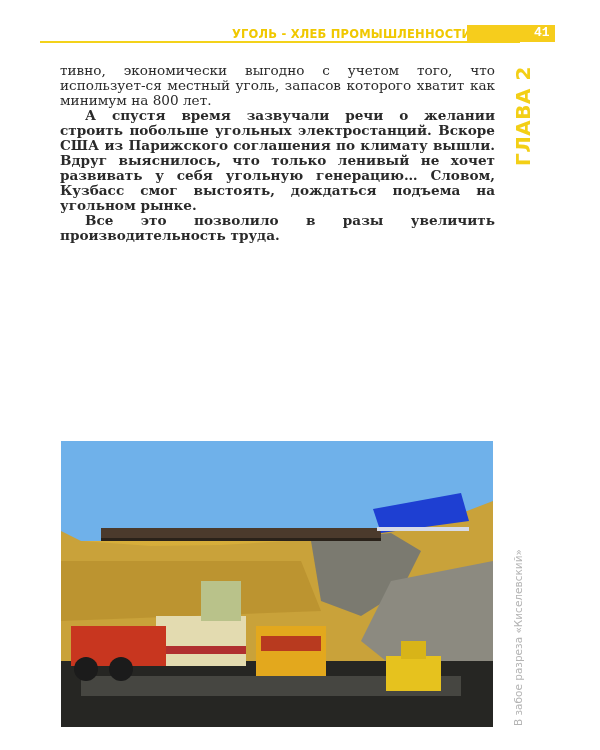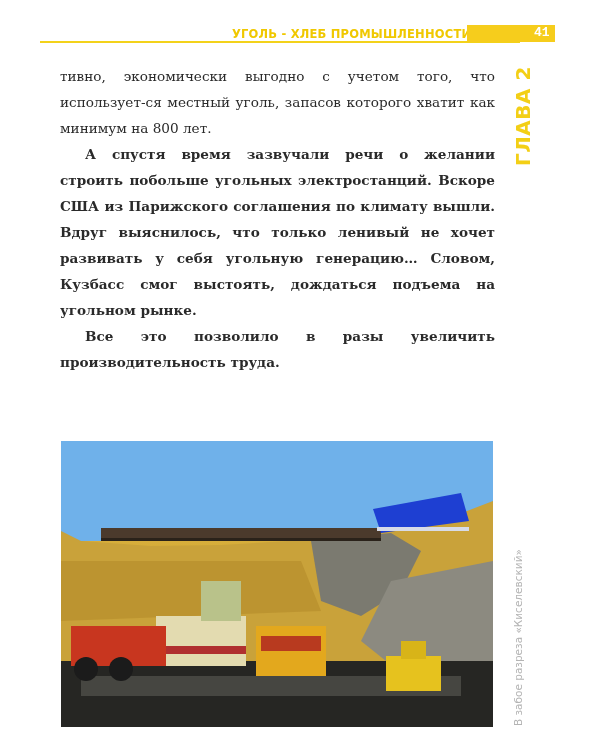--- a/index.html
+++ b/index.html
@@ -2,21 +2,21 @@
 <html><head>
 <meta charset="utf-8">
 <style>
   html, body { margin:0; padding:0; }
   body { width:600px; height:750px; background:#ffffff; position:relative; overflow:hidden; font-family:"DejaVu Serif", serif; }
   .header-line { position:absolute; left:40px; top:41px; width:480px; height:2px; background:#f3d21a; }
   .header-title { position:absolute; left:232px; top:27px; font-family:"DejaVu Sans", sans-serif; font-weight:bold; font-size:11.5px; color:#f0c800; letter-spacing:0.2px; white-space:nowrap; }
   .page-num-box { position:absolute; left:467px; top:25px; width:88px; height:17px; background:#f6cd1c; }
   .page-num { position:absolute; left:22px; top:0px; font-family:Liberation Mono, monospace; font-weight:bold; font-size:13px; color:#ffffff;margin-left:45px; }
   .chapter-label { position:absolute; left:511px; top:166px; transform-origin:left top; transform:rotate(-90deg); font-family:"DejaVu Sans", sans-serif; font-weight:bold; font-size:20px; color:#f3cf16; letter-spacing:0.5px; white-space:nowrap; }
-  .body-text { position:absolute; left:60px; top:63px; width:435px; font-size:13.6px; line-height:26px; color:#2a2a2a; text-align:justify; }
+  .body-text { position:absolute; left:60px; top:63px; width:435px; font-size:13.6px; line-height:15px; color:#2a2a2a; text-align:justify; }
   .body-text p { margin:0; }
   .body-text .indent { text-indent:25px;font-weight:bold; }
   .photo { position:absolute; left:61px; top:441px; width:432px; height:286px; overflow:hidden;
     background: linear-gradient(180deg, #6fb2ea 0%, #6caee9 30%, #d9b03c 32%, #caa135 55%, #9a7e2b 68%, #3b3b33 80%, #1d1d1b 100%); }
   .caption { position:absolute; left:512px; top:726px; transform-origin:left top; transform:rotate(-90deg); font-family:"DejaVu Sans", sans-serif; font-size:10.5px; color:#b4b4b4; white-space:nowrap; }
 </style>
 </head>
 <body>
 
 <div class="header-line"></div>

